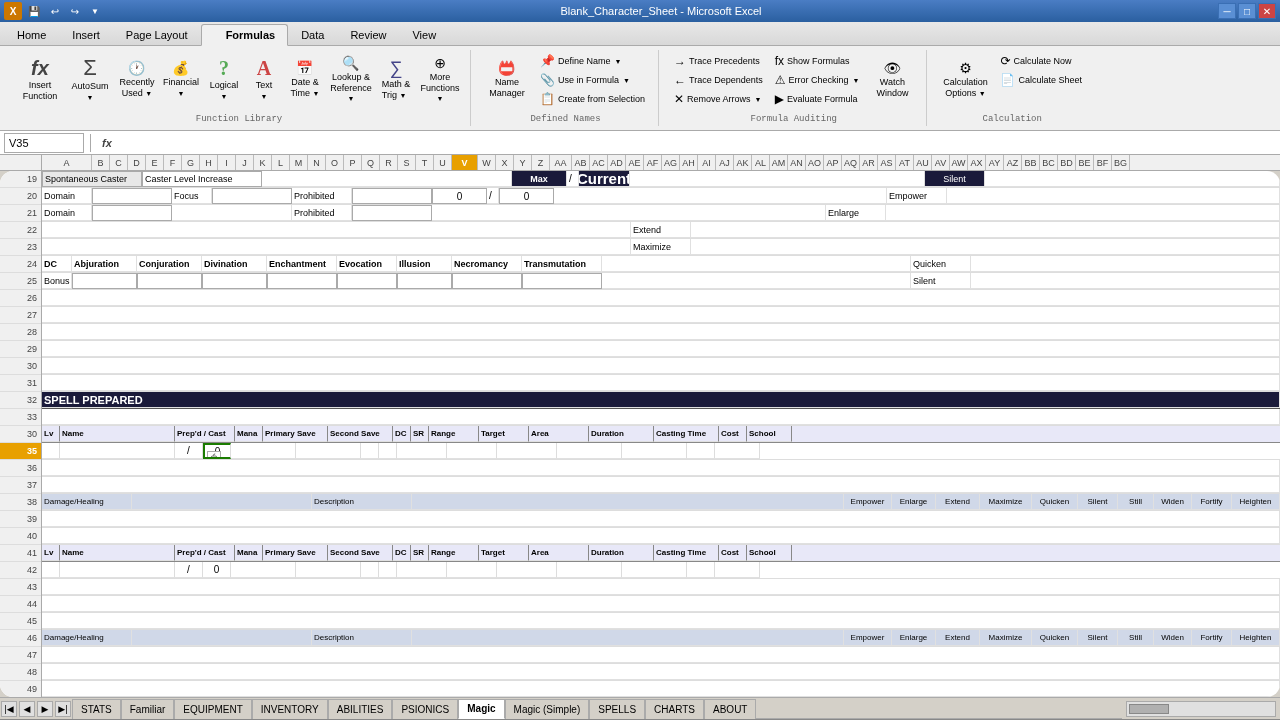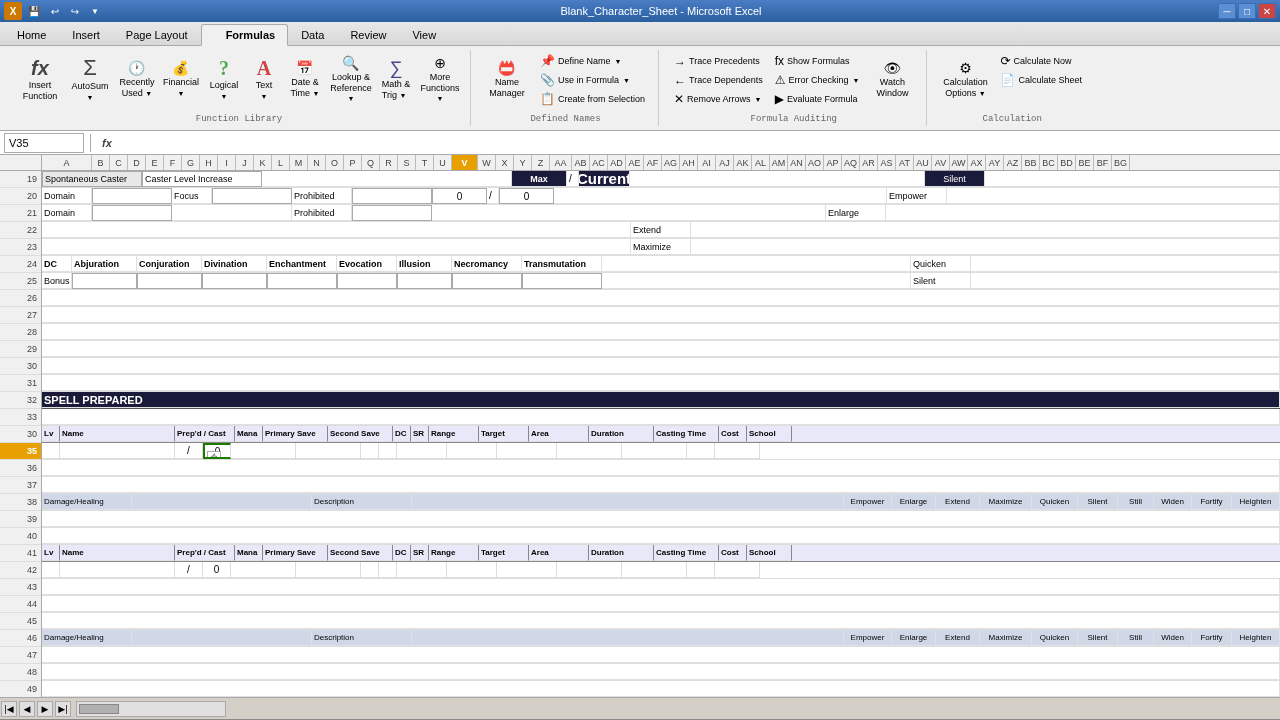--- a/index.html
+++ b/index.html
@@ -43,21 +43,21 @@
     .formula-bar-sep { width: 1px; background: #aaa; height: 18px; margin: 0 2px; }
     .formula-icon { width: 20px; text-align: center; cursor: pointer; font-size: 11px; }
     .formula-input { flex: 1; height: 20px; border: none; outline: none; font-size: 11px; padding: 0 4px; }
 
     
     .col-headers-row { display: flex; background: #f0f0f0; border-bottom: 1px solid #aaa; height: 16px; overflow: hidden; }
     .row-num-header { width: 42px; min-width: 42px; border-right: 1px solid #aaa; background: #f0f0f0; }
     .col-header { border-right: 1px solid #bbb; text-align: center; font-size: 9px; color: #444; display: flex; align-items: center; justify-content: center; overflow: hidden; }
 
     
-    .spreadsheet-container { display: flex; height: calc(720px - 22px - 88px - 24px - 16px - 22px - 22px); overflow: hidden; background: white; }
+    .spreadsheet-container { display: flex; height: calc(720px - 22px - 88px - 24px - 16px - 22px - 22px); overflow: hidden; background: white; border-radius: 13px; }
     .row-numbers { width: 42px; min-width: 42px; background: #f0f0f0; border-right: 1px solid #aaa; overflow: hidden; }
     .row-num { height: 17px; border-bottom: 1px solid #ddd; text-align: right; padding-right: 4px; font-size: 9px; color: #444; display: flex; align-items: center; justify-content: flex-end; }
     .row-num.active { background: #e8a000; color: white; font-weight: bold; }
     
     .grid-area { flex: 1; overflow: hidden; position: relative; }
     .grid-row { display: flex; height: 17px; }
     .cell { border-right: 1px solid #e0e0e0; border-bottom: 1px solid #e0e0e0; font-size: 10px; overflow: hidden; white-space: nowrap; padding: 0 2px; display: flex; align-items: center; min-width: 0; position: relative; }
     .cell.active-cell { border: 2px solid #1a7b00; }
     
     
@@ -615,20 +615,34 @@
     </div>
 
   </div>
 </div>
 
 <div class="sheet-tabs-bar">
   <div class="sheet-nav-btn">|◀</div>
   <div class="sheet-nav-btn">◀</div>
   <div class="sheet-nav-btn">▶</div>
   <div class="sheet-nav-btn">▶|</div>
+  <div class="sheet-tabs-scroll">
+    <div class="sheet-tab">STATS</div>
+    <div class="sheet-tab">Familiar</div>
+    <div class="sheet-tab">EQUIPMENT</div>
+    <div class="sheet-tab">INVENTORY</div>
+    <div class="sheet-tab">ABILITIES</div>
+    <div class="sheet-tab">PSIONICS</div>
+    <div class="sheet-tab active">Magic</div>
+    <div class="sheet-tab">Magic (Simple)</div>
+    <div class="sheet-tab">SPELLS</div>
+    <div class="sheet-tab">CHARTS</div>
+    <div class="sheet-tab">ABOUT</div>
+    <div style="flex:1;border-top:1px solid #aaa;background:#d4d0c8"></div>
+  </div>
   <div class="scrollbar-h" style="flex:1;max-width:150px">
     <div class="scrollbar-thumb"></div>
   </div>
 </div>
 
 <div class="status-bar">
   
   
 </div>
 

